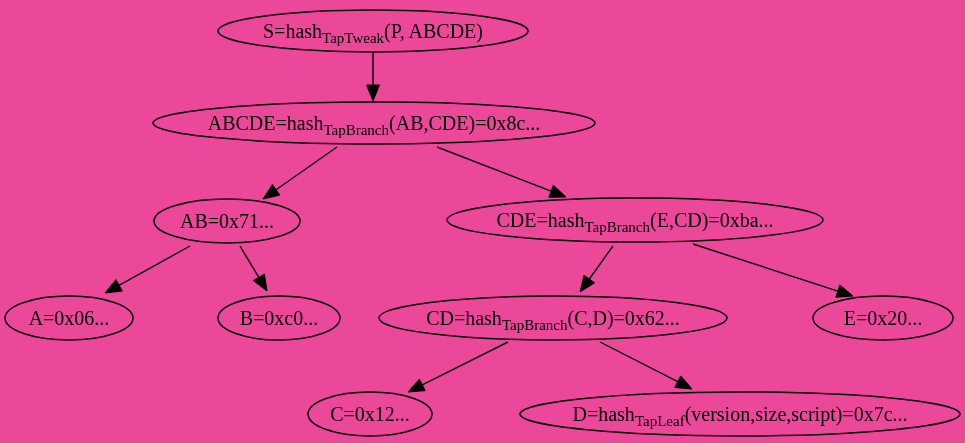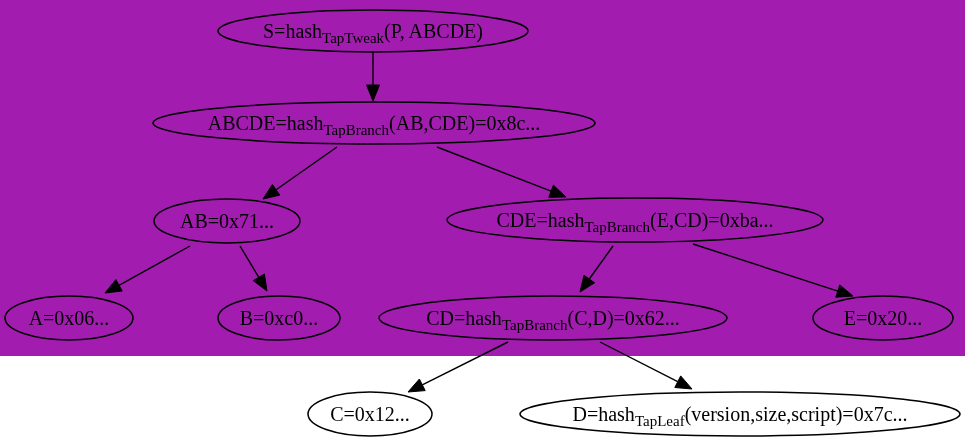--- a/index.html
+++ b/index.html
@@ -7,22 +7,22 @@
     padding: 0;
     background: #ffffff;
     width: 965px;
     height: 443px;
     overflow: hidden;
     font-family: "Liberation Serif", "DejaVu Serif", serif;
   }
   .canvas {
     position: relative;
     width: 965px;
-    height: 356px;
-    background: #a21caf;
+    height: 443px;
+    background: #ec4899;
     text-align: right;
   }
   svg { display: block; }
   .node-ellipse {
     fill: none;
     stroke: #000000;
     stroke-width: 1.5;
   }
   .node-label {
     fill: #000000;

